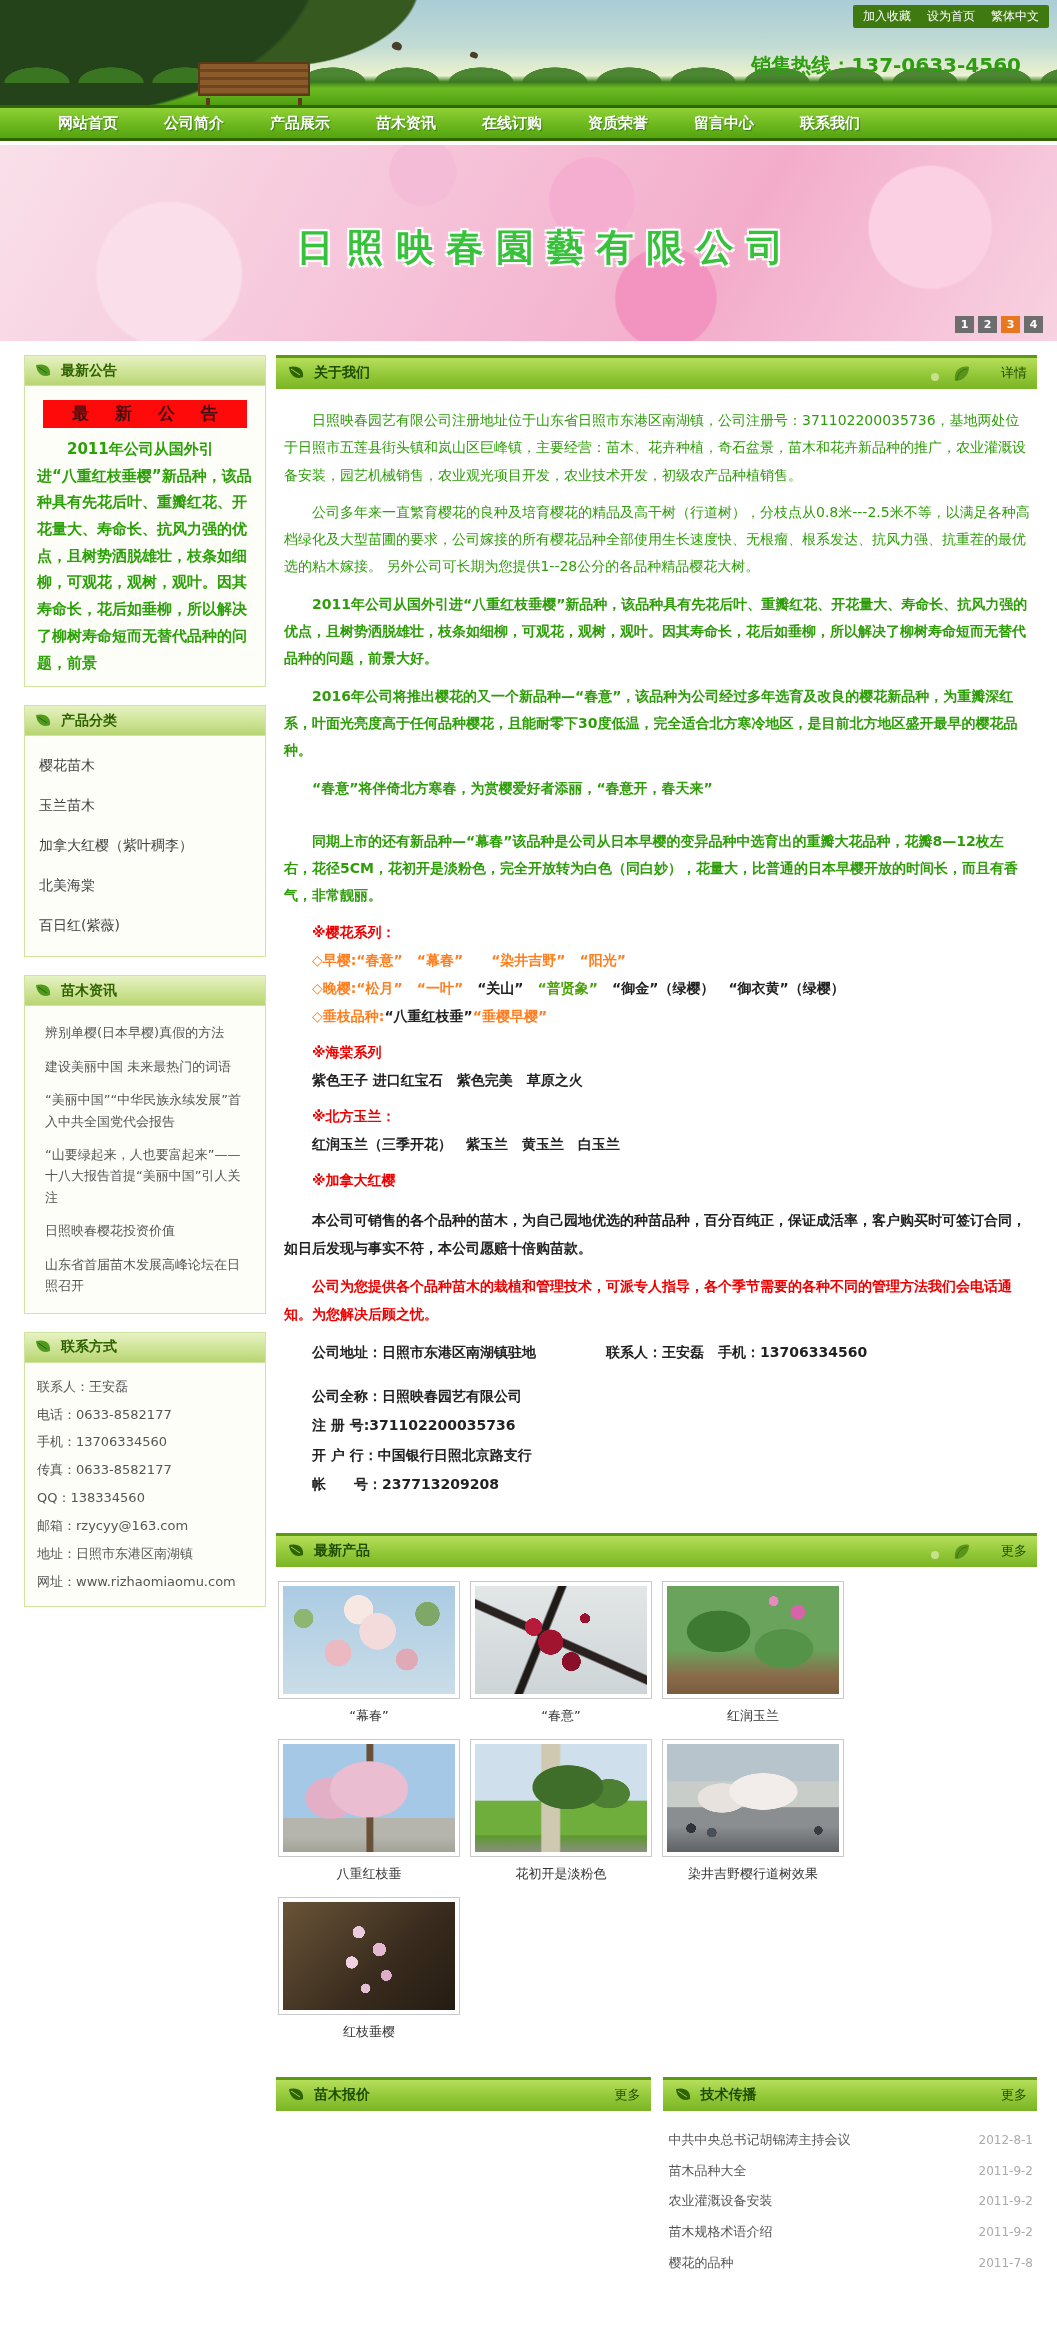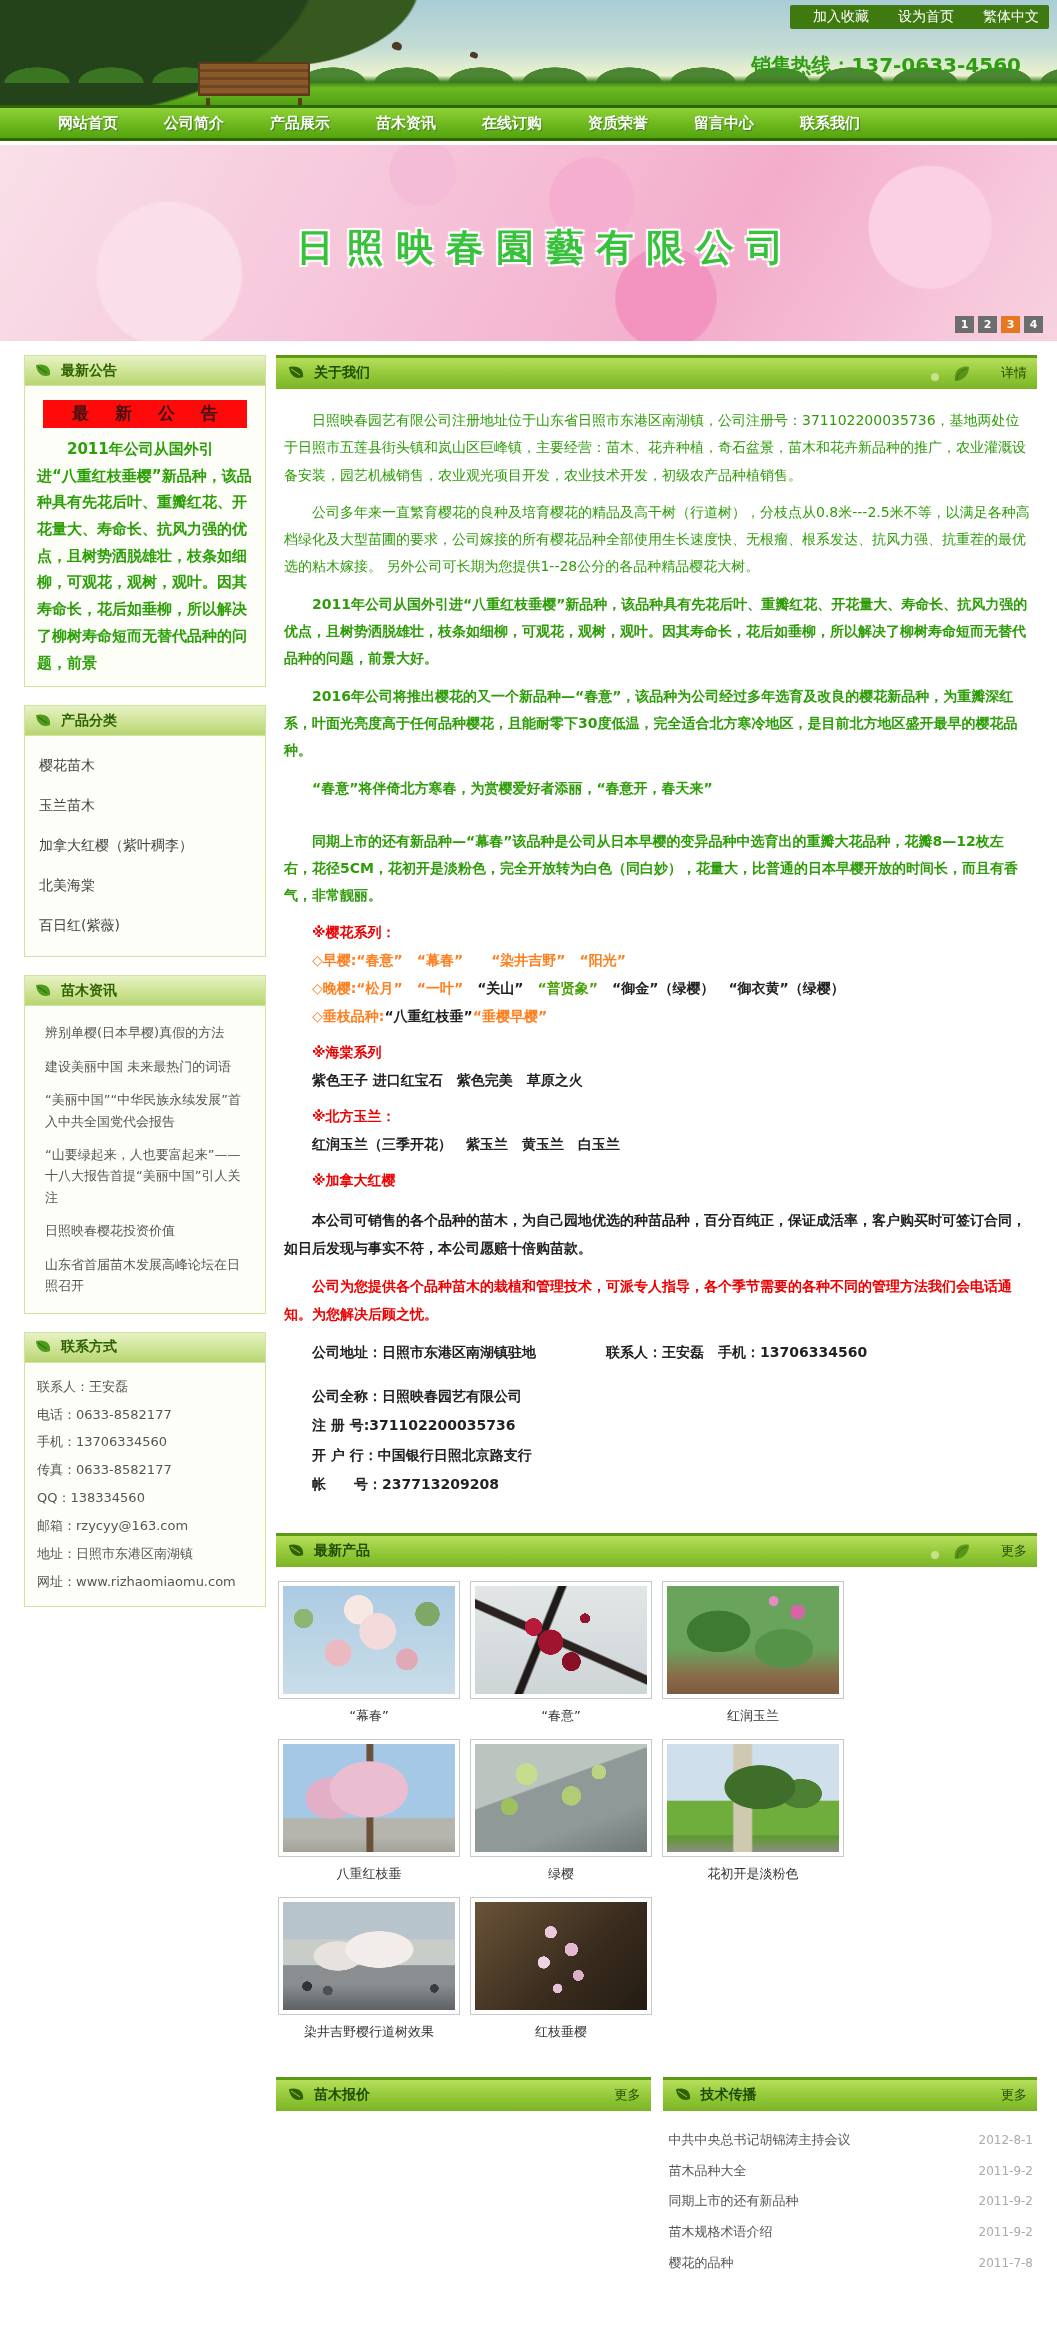--- a/index.html
+++ b/index.html
@@ -29,21 +29,21 @@
     border:2px solid #5a3a1a; border-radius:3px 3px 0 0;
   }
   .bench:after { content:""; position:absolute; left:6px; right:6px; top:34px; height:12px;
     border-left:4px solid #5a3a1a; border-right:4px solid #5a3a1a; }
   .butterfly { position:absolute; width:10px; height:8px; background:#4a3c26; border-radius:50% 50% 40% 40%; transform:rotate(20deg); }
   .bf1 { left:392px; top:42px; } .bf2 { left:470px; top:52px; width:8px; height:6px; }
   .topbar-links {
     position:absolute; right:8px; top:5px; background:#3f7a10; border-radius:2px;
     padding:3px 10px; display:flex; gap:16px;
   }
-  .topbar-links span { color:#fff; font-size:14px; cursor:pointer;margin-left:13px; }
+  .topbar-links span { color:#fff; font-size:12px; cursor:pointer; }
   .hotline { position:absolute; right:36px; top:52px; font-size:20px; font-weight:bold; color:#2f9d12; }
   
   .nav {
     height:36px; border-top:3px solid #2e6600; border-bottom:3px solid #2e6600;
     background:linear-gradient(180deg,#8ed136 0%, #6db81e 55%, #55a40f 100%);
     display:flex; align-items:center; padding:0 0 0 58px; gap:46px;
   }
   .nav span { color:#fff; font-weight:bold; font-size:15px; cursor:pointer; text-shadow:1px 1px 1px rgba(0,60,0,.45); white-space:nowrap; }
   .nav-gap { height:4px; background:#fff; }
   
@@ -383,26 +383,20 @@
         <div class="pcap">红润玉兰</div>
       </div>
       <div class="product">
         <div class="pframe">
             <div class="pimg img-bachuizhi"></div>
           </div>
         <div class="pcap">八重红枝垂</div>
       </div>
       <div class="product">
         <div class="pframe">
-            <div class="pimg img-lvying"></div>
-          </div>
-        <div class="pcap">绿樱</div>
-      </div>
-      <div class="product">
-        <div class="pframe">
             <div class="pimg img-bachongying"></div>
           </div>
         <div class="pcap">花初开是淡粉色</div>
       </div>
       <div class="product">
         <div class="pframe">
             <div class="pimg img-yoshino"></div>
           </div>
         <div class="pcap">染井吉野樱行道树效果</div>
       </div>
@@ -438,21 +432,21 @@
         <div class="plain-list">
           <div class="row">
               <span class="t">中共中央总书记胡锦涛主持会议</span>
               <span class="d">2012-8-1</span>
             </div>
           <div class="row">
               <span class="t">苗木品种大全</span>
               <span class="d">2011-9-2</span>
             </div>
           <div class="row">
-              <span class="t">同期上市的还有新品种</span>
+              <span class="t">农业灌溉设备安装</span>
               <span class="d">2011-9-2</span>
             </div>
           <div class="row">
               <span class="t">苗木规格术语介绍</span>
               <span class="d">2011-9-2</span>
             </div>
           <div class="row">
               <span class="t">樱花的品种</span>
               <span class="d">2011-7-8</span>
             </div>

